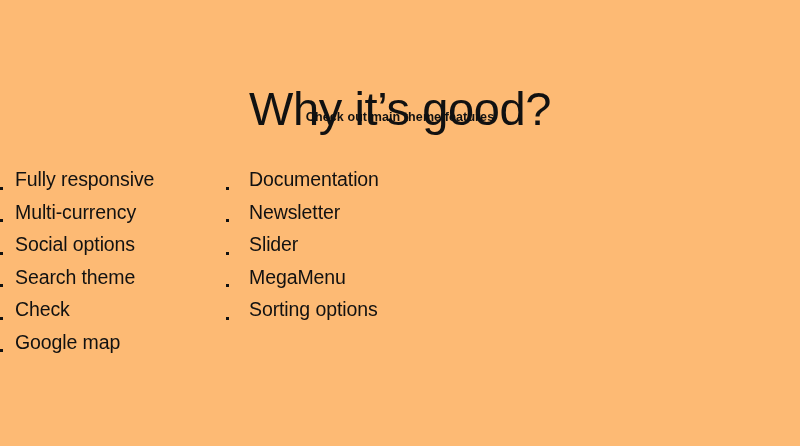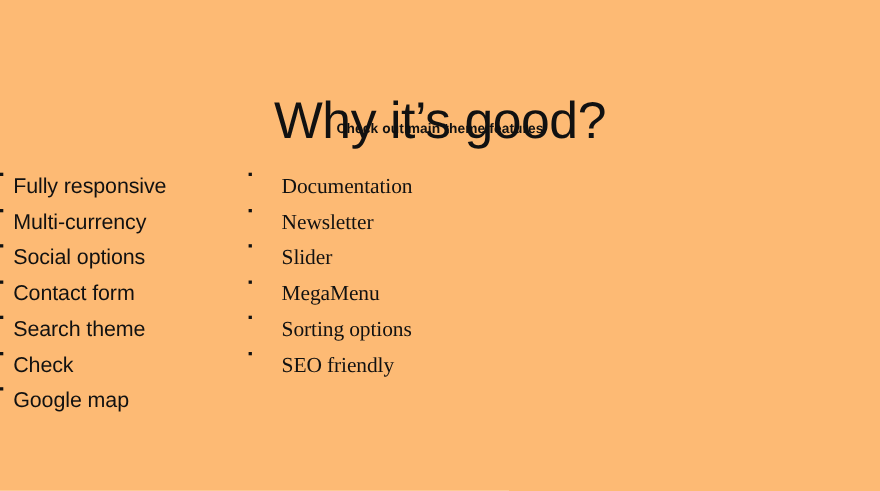--- a/index.html
+++ b/index.html
@@ -70,22 +70,22 @@
     width: 226px;
   }
 
   .feature-column.col-right {
     margin-left: 0;
     width: 260px;
   }
 
   .feature-item {
     display: flex;
-    flex-direction: column;
-    align-items: flex-start;
+    flex-direction: row;
+    align-items: flex-end;
     height: 32.5px;
   }
 
   .bullet-icon {
     flex: 0 0 auto;
     width: 3px;
     height: 3px;
     background: #111111;
     border-radius: 0;
     margin-right: 0;
@@ -94,21 +94,21 @@
   .feature-label {
     font-size: 19.5px;
     font-weight: 400;
     line-height: 1;
     letter-spacing: -0.1px;
     color: #111111;
     white-space: nowrap;
   }
 
   .col-left .feature-label { margin-left: 12px; }
-  .col-right .feature-label { margin-left: 30px; font-family: Liberation Serif, serif; }
+  .col-right .feature-label { margin-left: 20px; }
 </style>
 </head>
 <body>
 
 <div class="slide">
 
   <h1 class="headline">Why it’s good?</h1>
 
   <div class="subhead">Check out main theme features</div>
 
@@ -119,24 +119,20 @@
         <span class="bullet-icon"></span>
         <span class="feature-label">Fully responsive</span>
       </li>
       <li class="feature-item">
         <span class="bullet-icon"></span>
         <span class="feature-label">Multi-currency</span>
       </li>
       <li class="feature-item">
         <span class="bullet-icon"></span>
         <span class="feature-label">Social options</span>
-      </li>
-      <li class="feature-item">
-        <span class="bullet-icon"></span>
-        <span class="feature-label">Contact form</span>
       </li>
       <li class="feature-item">
         <span class="bullet-icon"></span>
         <span class="feature-label">Search theme</span>
       </li>
       <li class="feature-item">
         <span class="bullet-icon"></span>
         <span class="feature-label">Check</span>
       </li>
       <li class="feature-item">
@@ -159,20 +155,16 @@
         <span class="feature-label">Slider</span>
       </li>
       <li class="feature-item">
         <span class="bullet-icon"></span>
         <span class="feature-label">MegaMenu</span>
       </li>
       <li class="feature-item">
         <span class="bullet-icon"></span>
         <span class="feature-label">Sorting options</span>
       </li>
-      <li class="feature-item">
-        <span class="bullet-icon"></span>
-        <span class="feature-label">SEO friendly</span>
-      </li>
     </ul>
 
   </div>
 </div>
 
 </body></html>

